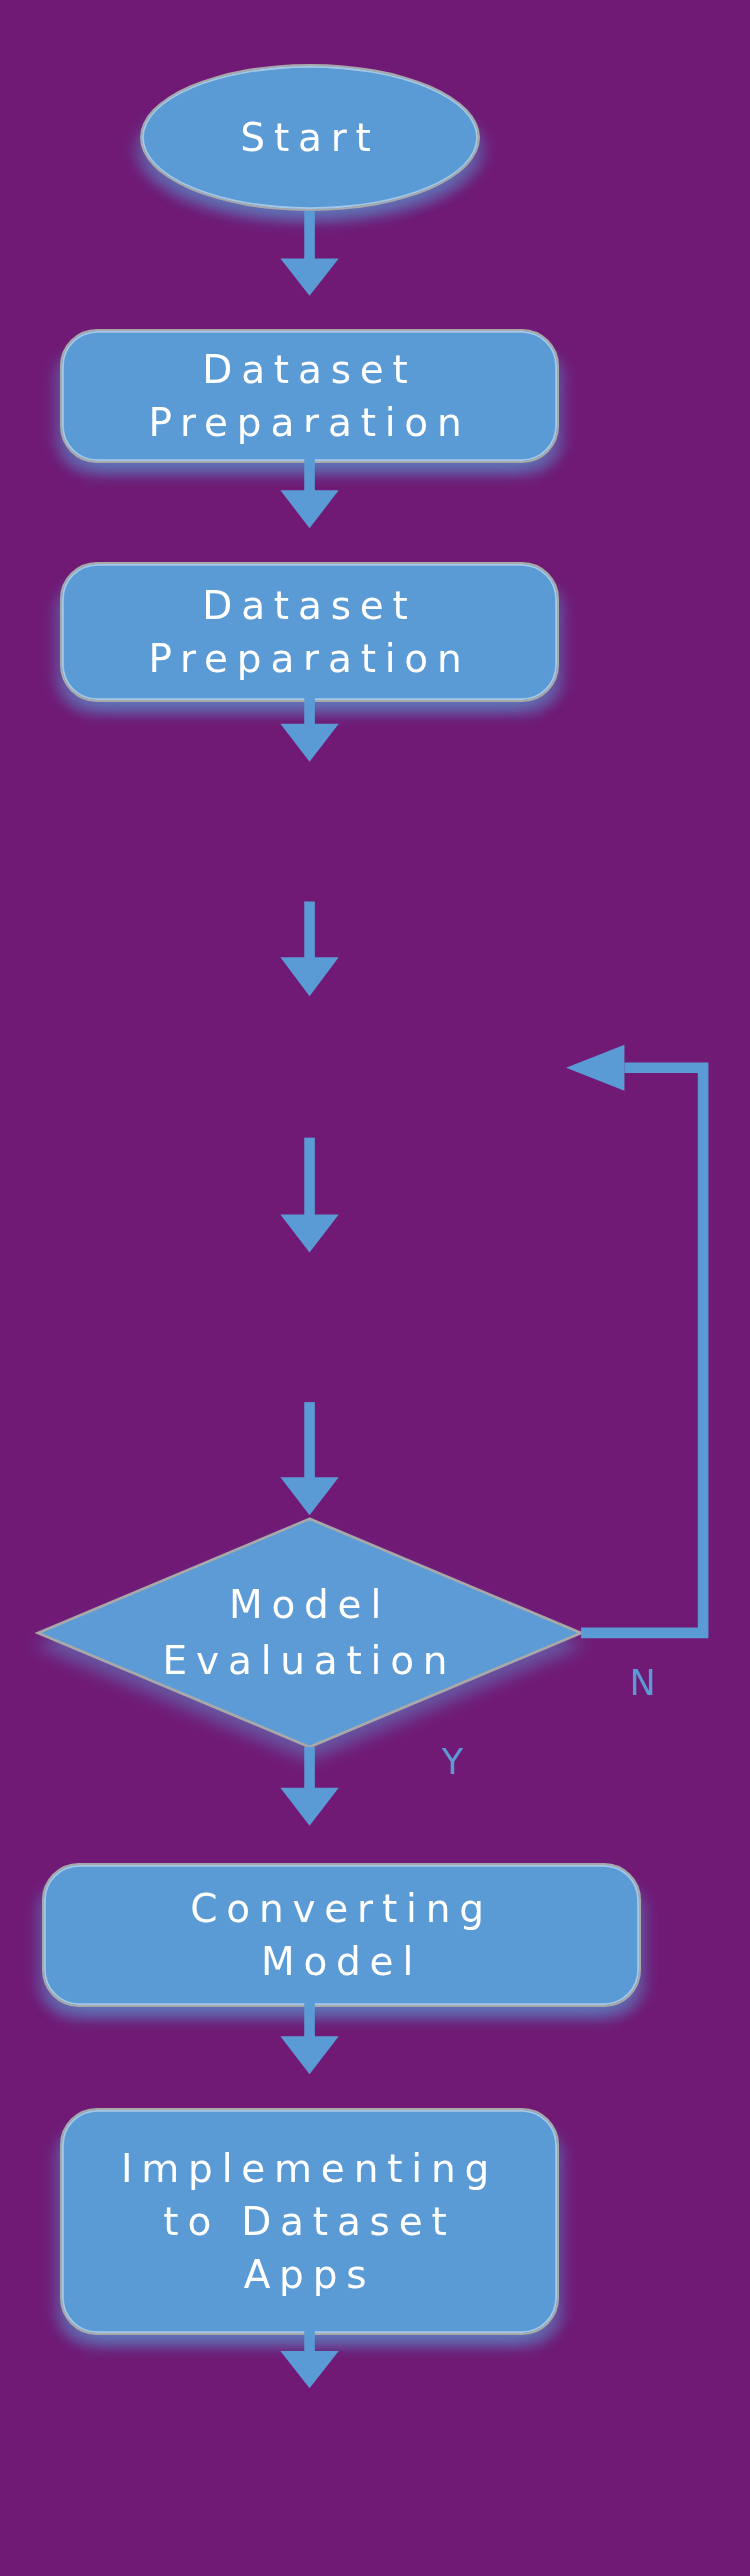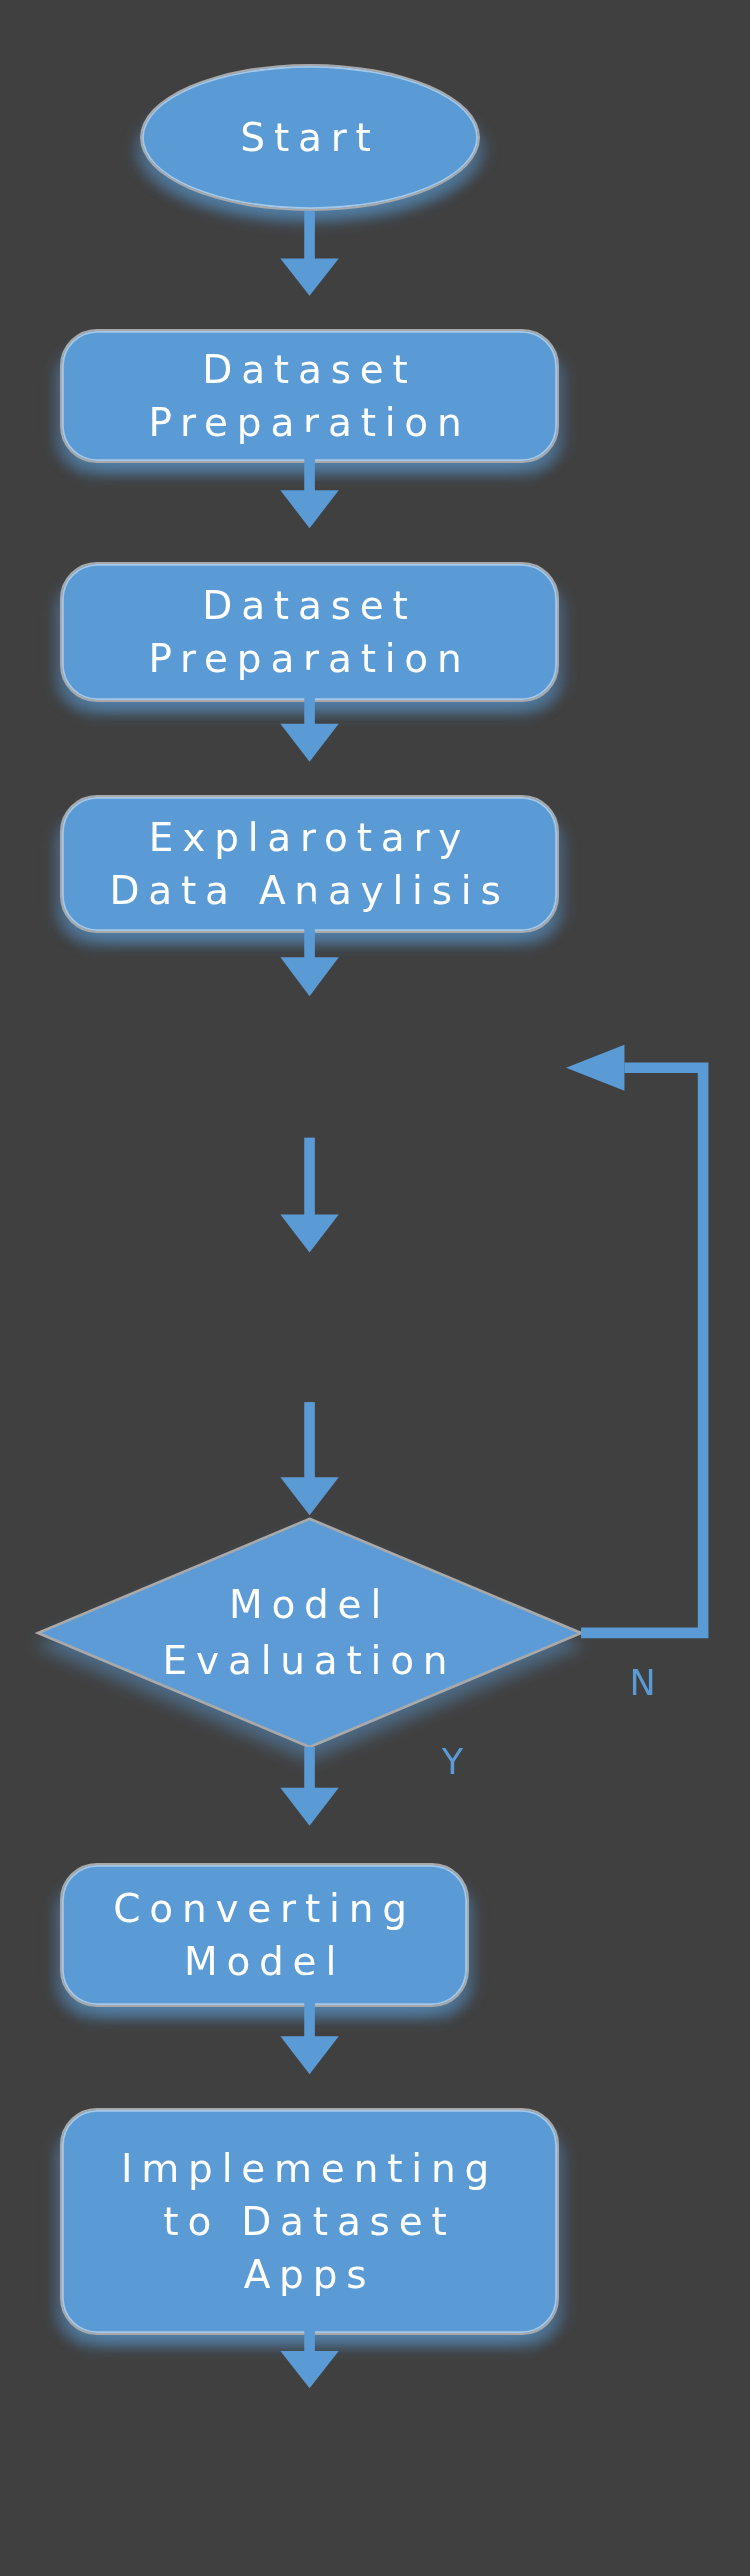--- a/index.html
+++ b/index.html
@@ -4,21 +4,21 @@
 <style>
   html, body {
     margin: 0;
     padding: 0;
     background: #ffffff;
   }
   .canvas {
     position: relative;
     width: 750px;
     height: 2576px;
-    background: #404040;
+    background: #701a75;
     font-family: "DejaVu Sans", "Liberation Sans", sans-serif;
     overflow: hidden;
   }
   
   .connector-layer {
     position: absolute;
     left: 0;
     top: 0;
     z-index: 2;
     pointer-events: none;
@@ -93,28 +93,24 @@
   <div class="node process" style="left:60px; top:297px; width:499px; height:134px;">
     <div class="node-label">Dataset
 Preparation</div>
   </div>
 
   <div class="node process" style="left:60px; top:530px; width:499px; height:140px;">
     <div class="node-label">Dataset
 Preparation</div>
   </div>
 
-  <div class="node process" style="left:60px; top:763px; width:499px; height:138px;">
-    <div class="node-label">Explarotary
-Data Anaylisis</div>
-  </div>
 
 
 
-  <div class="node process" style="left:60px; top:1831px; width:409px; height:144px;">
+  <div class="node process" style="left:42px; top:1831px; width:599px; height:144px;">
     <div class="node-label">Converting
 Model</div>
   </div>
 
   <div class="node process" style="left:60px; top:2076px; width:499px; height:227px;">
     <div class="node-label">Implementing
 to Dataset
 Apps</div>
   </div>
 

